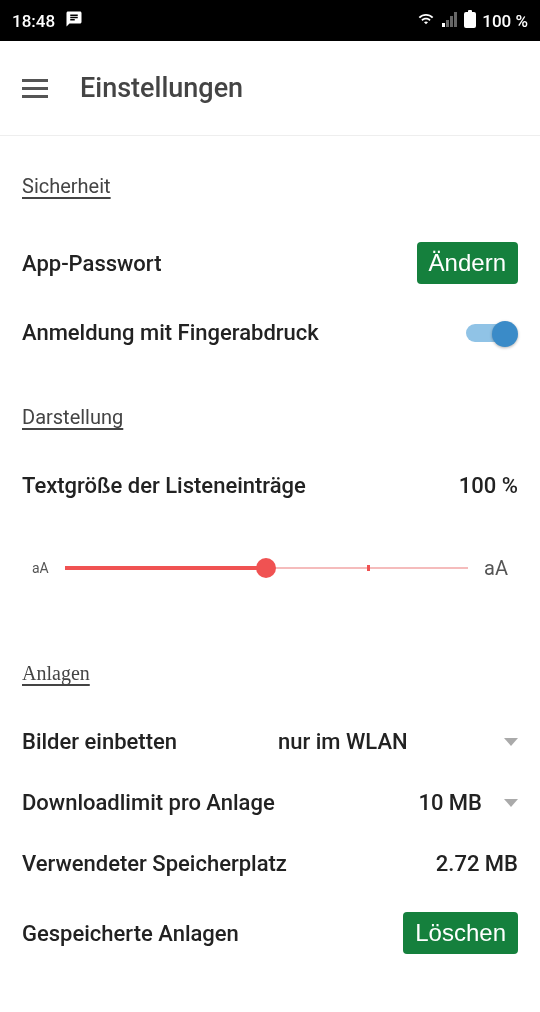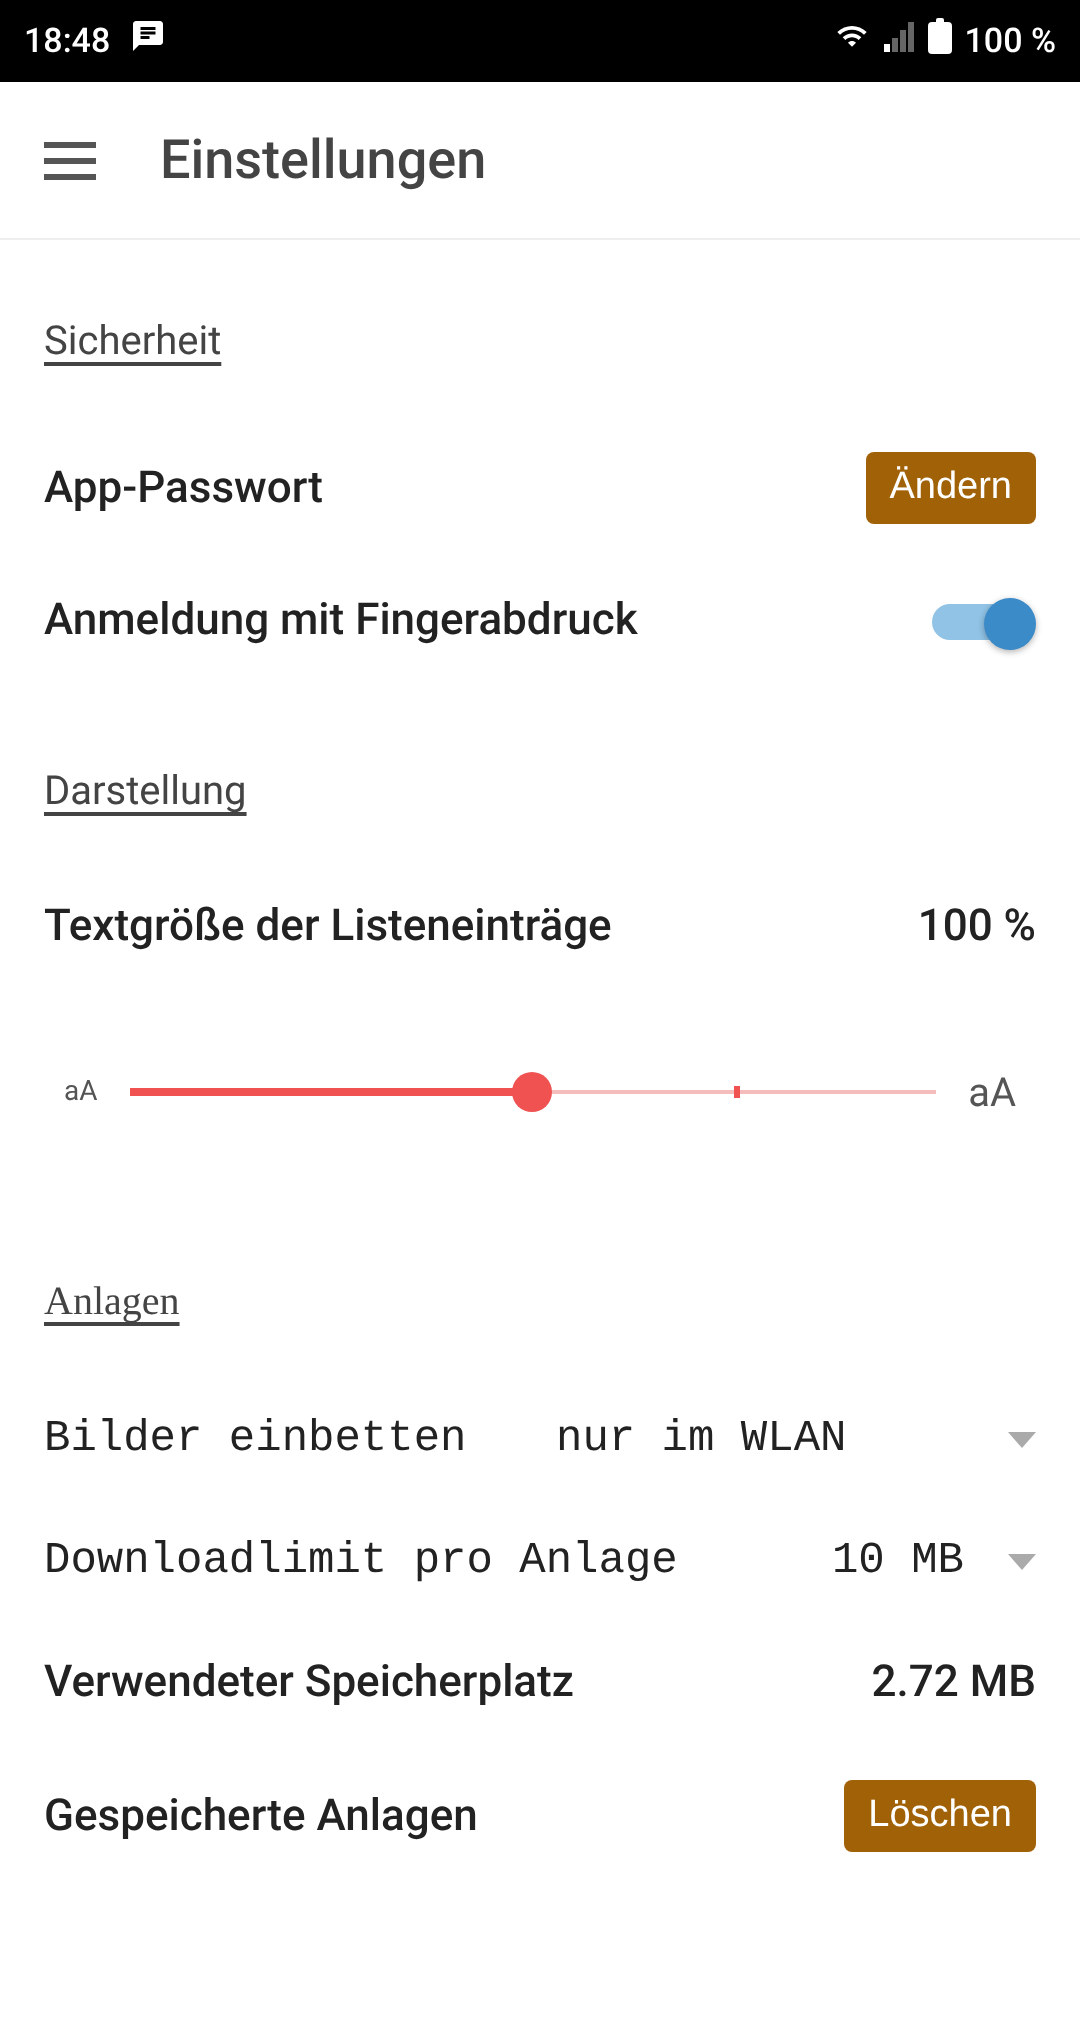--- a/index.html
+++ b/index.html
@@ -1,41 +1,41 @@
 <!DOCTYPE html>
 <html><head>
 <meta charset="utf-8">
 <style>
   * { box-sizing: border-box; margin: 0; padding: 0; }
   html, body { width: 540px; height: 1012px; font-family: -apple-system, BlinkMacSystemFont, "Segoe UI", Roboto, Arial, sans-serif; background: #fff; color: #222; }
   .status-bar { height: 41px; background: #000; color: #fff; display: flex; align-items: center; justify-content: space-between; padding: 0 12px; font-size: 17px; font-weight: 500; }
   .status-left { display: flex; align-items: center; gap: 10px; }
   .status-right { display: flex; align-items: center; gap: 6px; }
-  .app-bar { height: 79px; display: flex; align-items: center; padding: 0 22px; gap: 32px; border-bottom: 1px solid #eee; }
+  .app-bar { height: 95px; display: flex; align-items: center; padding: 0 22px; gap: 32px; border-bottom: 1px solid #eee; }
   .hamburger { display: flex; flex-direction: column; gap: 5px; cursor: pointer; }
   .hamburger span { display: block; width: 26px; height: 3px; background: #555; }
   .app-title { font-size: 27px; font-weight: 500; color: #444; }
   .content { padding: 0 22px; }
   .section-heading { font-size: 20px; color: #444; text-decoration: underline; text-underline-offset: 4px; margin-top: 38px; margin-bottom: 8px; display: inline-block; }
   .row { display: flex; align-items: center; justify-content: space-between; margin-top: 36px; }
   .row-label { font-size: 22px; font-weight: 500; color: #222; }
   .row-value { font-size: 22px; font-weight: 500; color: #222; }
-  .btn { background: #a16207; color: #fff; border: none; border-radius: 4px; padding: 7px 12px; font-size: 19px; font-weight: 500; cursor: pointer; }
+  .btn { background: #15803d; color: #fff; border: none; border-radius: 4px; padding: 7px 12px; font-size: 24px; font-weight: 500; cursor: pointer; }
   .toggle { position: relative; width: 52px; height: 24px; }
   .toggle-track { position: absolute; top: 3px; left: 0; width: 42px; height: 18px; background: #90c3e6; border-radius: 10px; }
   .toggle-thumb { position: absolute; top: 0; right: 0; width: 26px; height: 26px; background: #3a8bc8; border-radius: 50%; box-shadow: 0 1px 3px rgba(0,0,0,0.3); }
   .slider-row { display: flex; align-items: center; gap: 16px; margin-top: 58px; padding: 0 10px; }
   .slider-small { font-size: 14px; color: #555; }
   .slider-large { font-size: 20px; color: #555; }
   .slider { position: relative; flex: 1; height: 20px; cursor: pointer; }
   .slider-track-full { position: absolute; top: 9px; left: 0; right: 0; height: 2px; background: #f5bcbc; }
   .slider-track-fill { position: absolute; top: 8px; left: 0; width: 50%; height: 4px; background: #f05252; }
   .slider-tick { position: absolute; top: 7px; width: 3px; height: 6px; background: #f05252; }
   .slider-thumb { position: absolute; top: 0; left: 50%; transform: translateX(-50%); width: 20px; height: 20px; background: #f05252; border-radius: 50%; }
-  .dropdown-row { display: flex; align-items: center; justify-content: space-between; margin-top: 36px; font-family: Liberation Mono, monospace; }
+  .dropdown-row { display: flex; align-items: center; justify-content: space-between; margin-top: 36px; }
   .dropdown-area { display: flex; align-items: center; gap: 22px; cursor: pointer; }
   .dropdown-value { font-size: 22px; font-weight: 500; color: #222; }
   .chevron { width: 0; height: 0; border-left: 7px solid transparent; border-right: 7px solid transparent; border-top: 8px solid #aaa; }
   #sec-heading-3 { margin-top: 82px; font-family: Liberation Serif, serif; }
 </style>
 </head>
 <body>
 
 <div class="status-bar">
   <div class="status-left">

